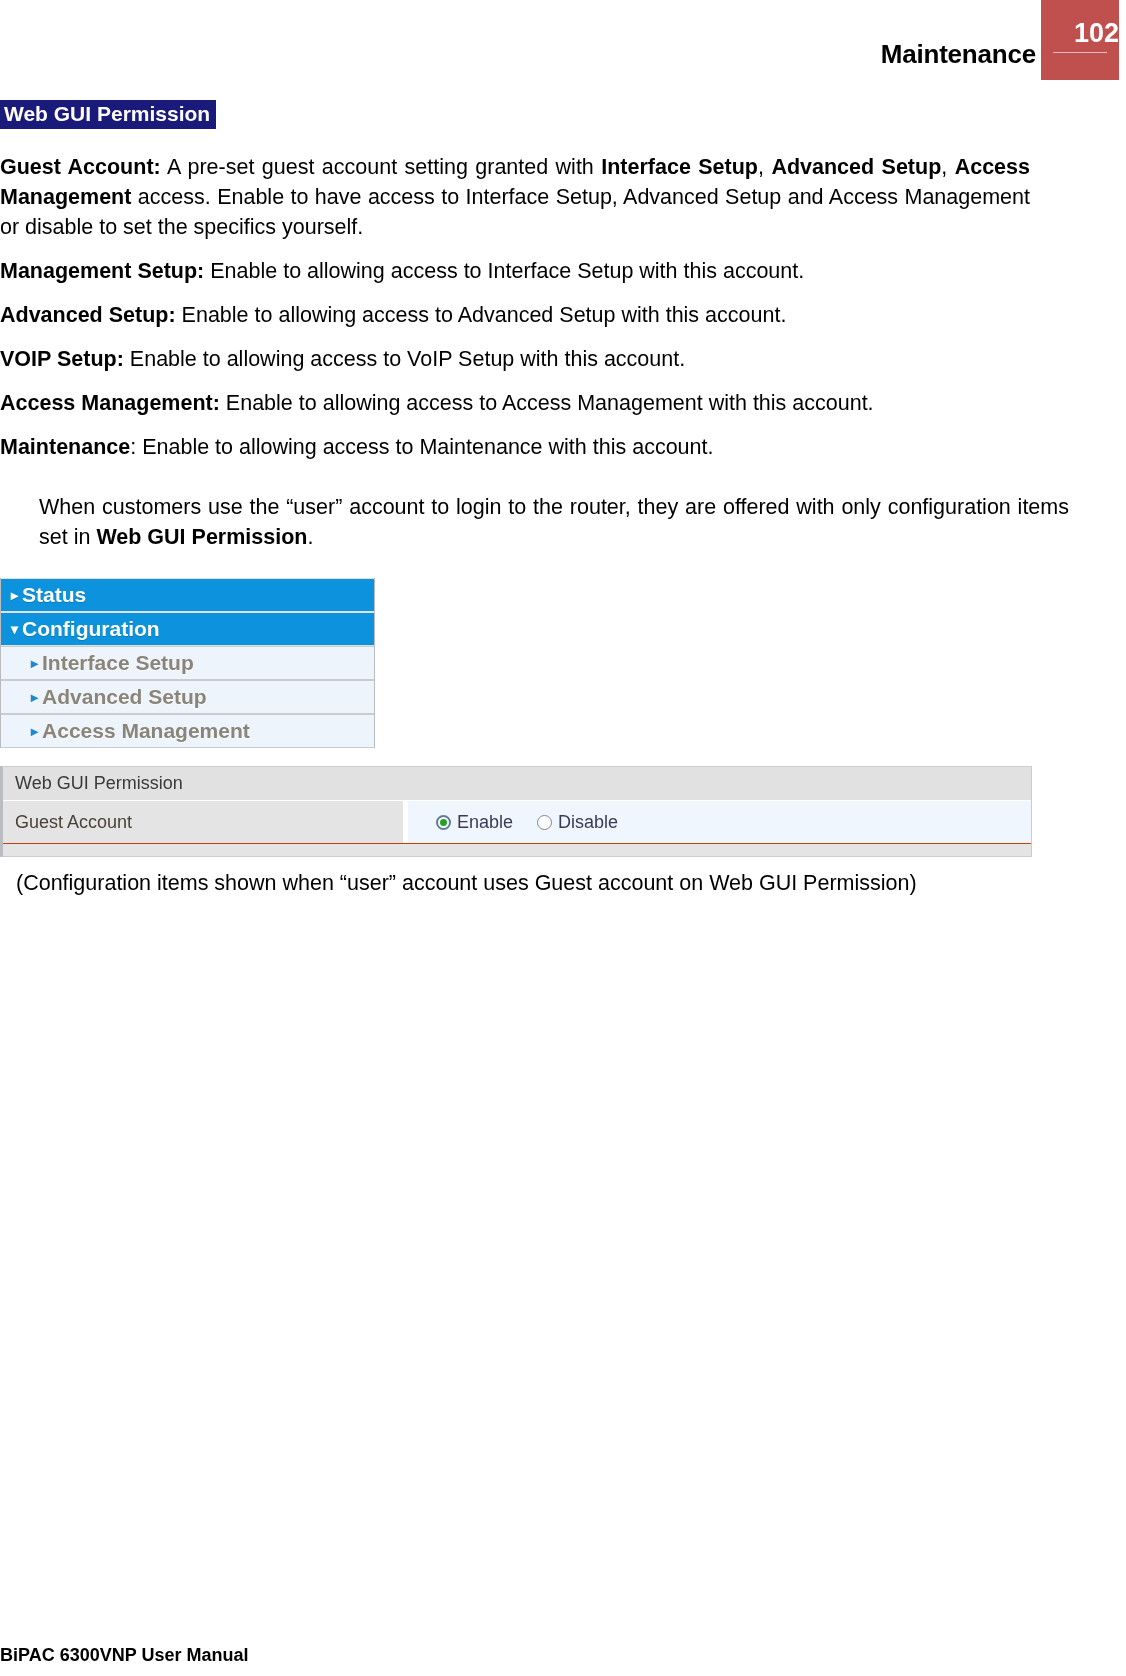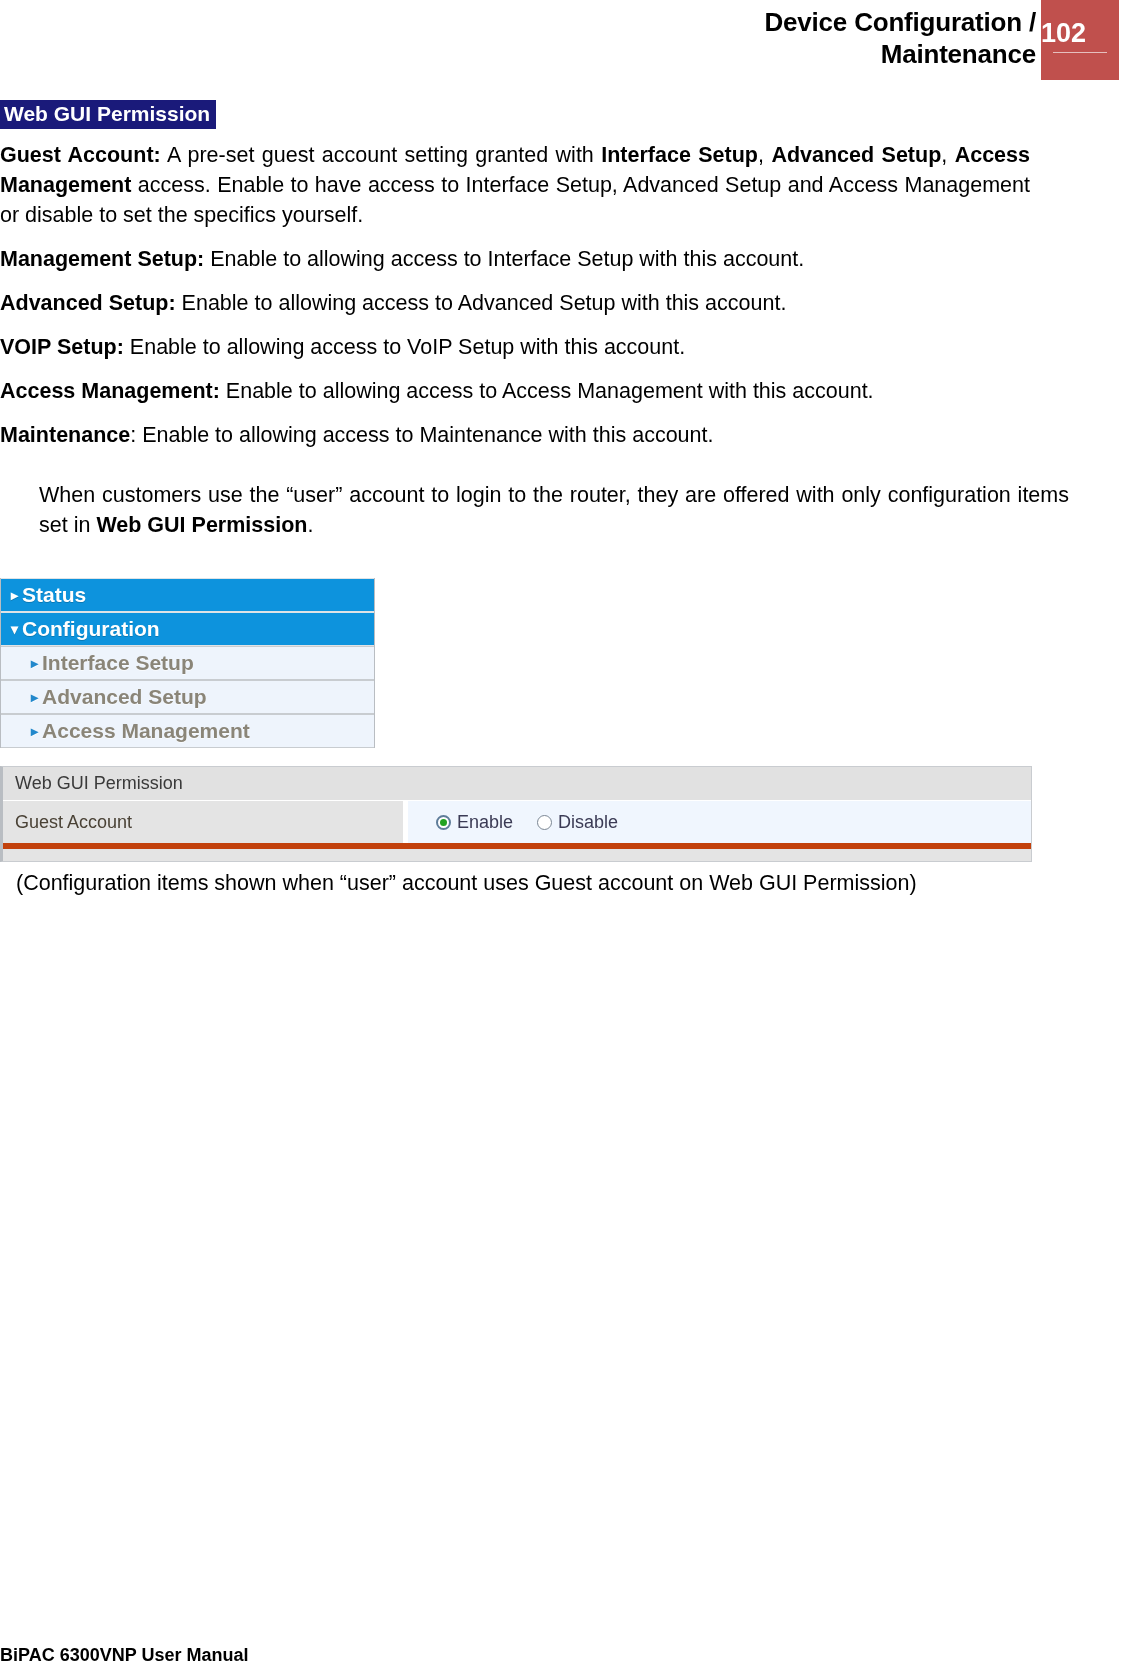--- a/index.html
+++ b/index.html
@@ -41,21 +41,21 @@
     top: 0;
     width: 78px;
     height: 80px;
     background: #c0504d;
   }
   .page-number-text {
     position: absolute;
     left: 0;
     top: 18px;
     width: 78px;
-    text-align: left;
+    text-align: right;
     color: #ffffff;
     font-size: 27px;
     font-weight: bold;
     line-height: 30px;
   }
   .page-number-rule {
     position: absolute;
     left: 12px;
     top: 52px;
     width: 54px;
@@ -79,21 +79,21 @@
 
   
   .body-block {
     position: absolute;
     left: 0;
     width: 1030px;
     font-size: 21.5px;
     line-height: 30px;
   }
   .para {
-    margin: 0 0 14px 0;
+    margin: 12px 0 14px 0;
     text-align: justify;
   }
   .para.nojustify { text-align: left; }
   .para b { font-weight: bold; }
 
   
   .ui-menu {
     position: absolute;
     left: 0;
     top: 578px;
@@ -157,21 +157,21 @@
     display: flex;
     align-items: center;
     padding-left: 12px;
     font-size: 18px;
     color: #3a3a3a;
     border-bottom: 1px solid #ffffff;
   }
   .panel-row {
     display: flex;
     height: 42px;
-    border-bottom: 6px solid #c2410c;
+    border-bottom: 1px solid #c2410c;
     justify-content: flex-end;
   }
   .panel-cell-label {
     width: 400px;
     background: #e4e4e4;
     display: flex;
     align-items: center;
     padding-left: 12px;
     box-sizing: border-box;
     font-size: 18px;
@@ -241,21 +241,21 @@
     top: 1645px;
     font-size: 18px;
     font-weight: bold;
   }
 </style>
 </head>
 <body>
 
 <div class="page-header">
   <div class="header-title">
-    <span>Device Configuration /</span><br>
+    <br>
     <span>Maintenance</span>
   </div>
   <div class="page-number-box">
     <div class="page-number-text">102</div>
     <div class="page-number-rule"></div>
   </div>
 </div>
 
 <div class="section-title">Web GUI Permission</div>
 

